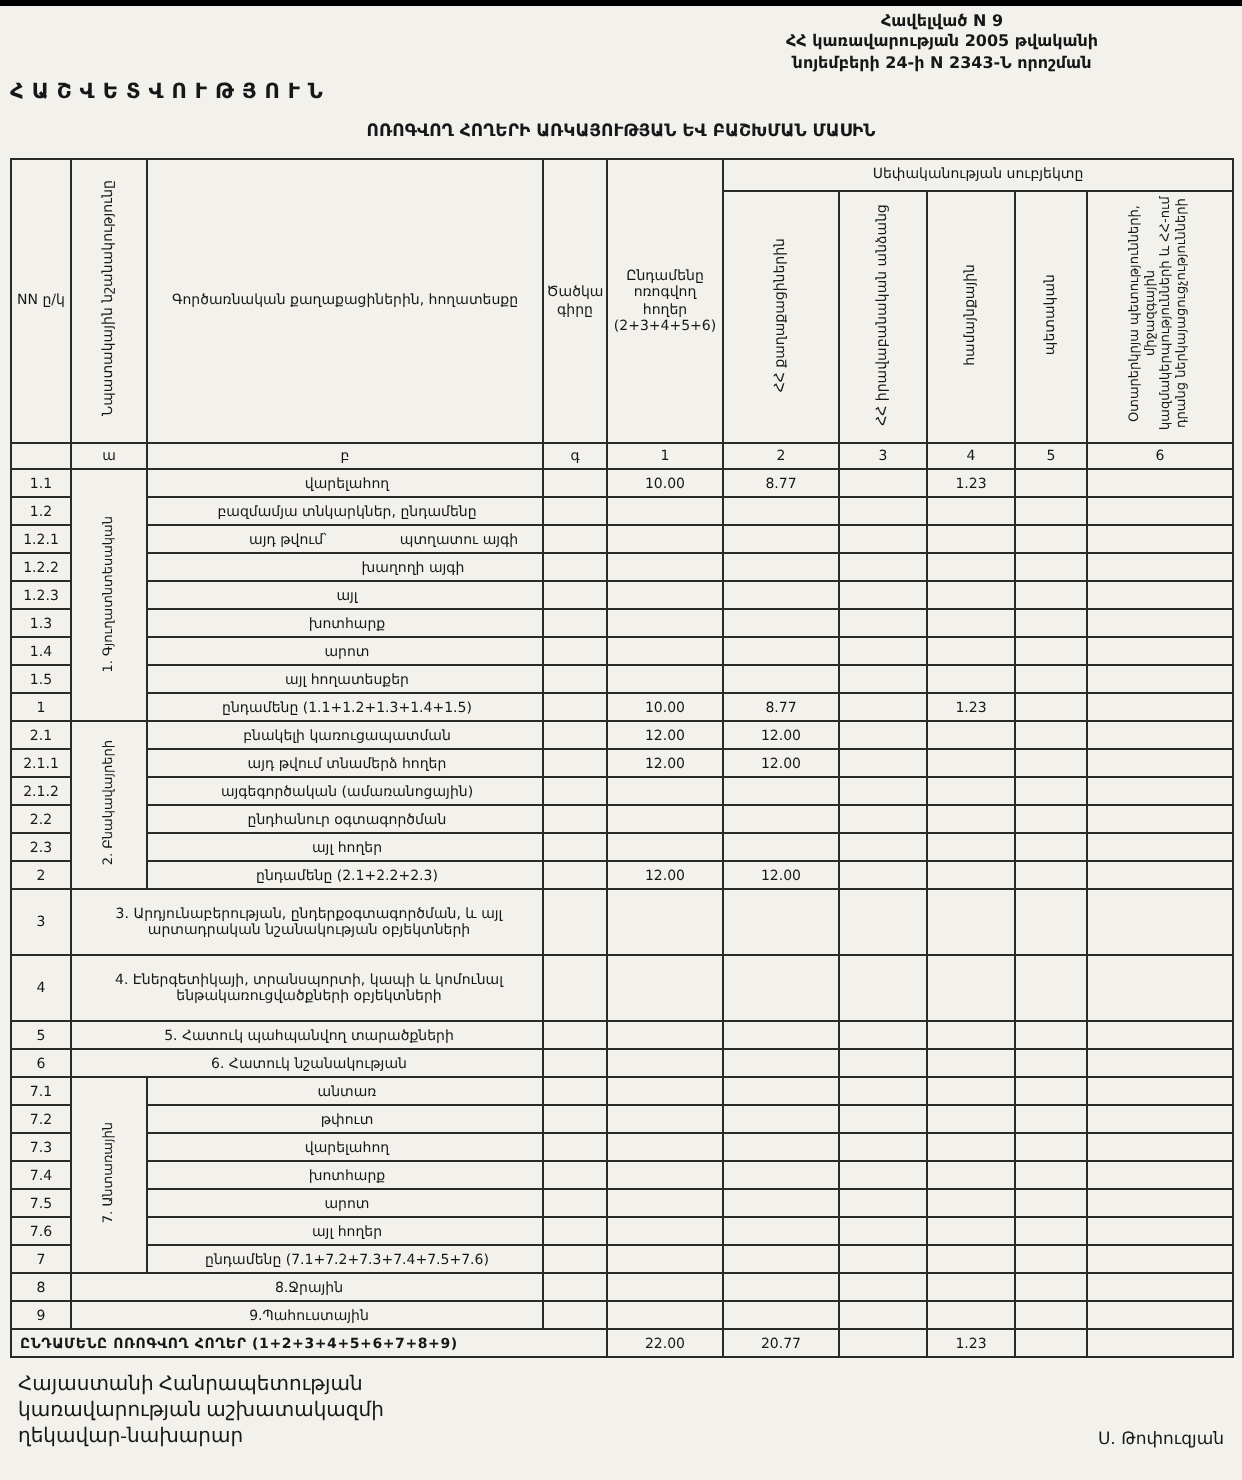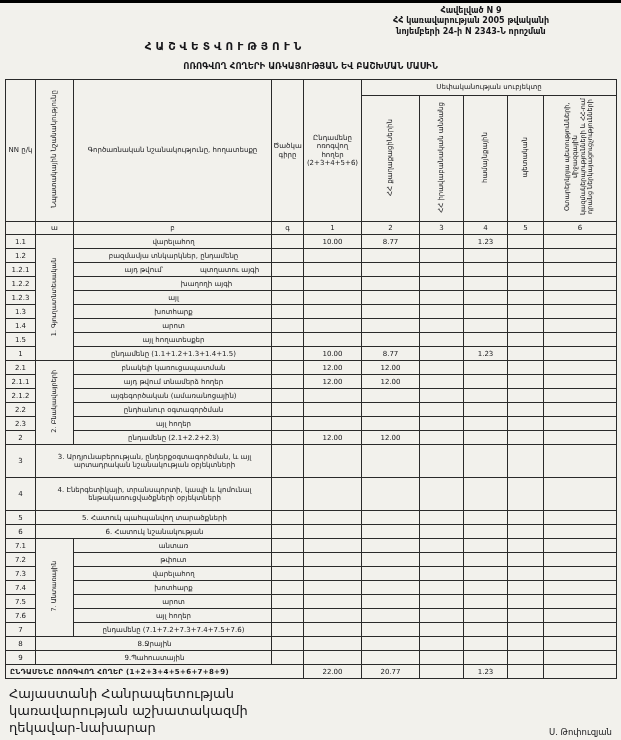--- a/index.html
+++ b/index.html
@@ -1,20 +1,20 @@
 <!DOCTYPE html>
 <html><head>
 <meta charset="utf-8">
 <style>
   html,body{margin:0;padding:0;}
   body{width:621px;height:740px;background:#f2f1ec;font-family:"DejaVu Sans",sans-serif;color:#17171a;overflow:hidden;}
   .scan-top{height:3px;background:#000;}
   .page{padding:3px 5px 0 5px;}
   .annex{width:250px;margin-left:auto;margin-right:20px;text-align:center;font-size:8px;font-weight:bold;line-height:1.3;}
-  .title{width:440px;text-align:center;font-size:10.5px;font-weight:bold;letter-spacing:4px;margin-top:3px;}
+  .title{width:440px;text-align:left;font-size:10.5px;font-weight:bold;letter-spacing:4px;margin-top:3px;}
   .subtitle{text-align:center;font-size:8.5px;font-weight:bold;margin-top:3px;}
   .sub2{margin-top:9px;}
   table.report{border-collapse:collapse;table-layout:fixed;width:611px;margin-top:8px;}
   .report th,.report td{border:1px solid #2a2a2a;font-weight:normal;font-size:7px;padding:0 1px;vertical-align:middle;}
   .report thead tr.h1{height:16px;}
   .report thead tr.h2{height:126px;}
   .report thead tr.letters{height:13px;}
   .report thead th{text-align:center;line-height:1.2;}
   .code-h{word-break:break-all;font-size:6.5px;}
   .vtext{writing-mode:vertical-rl;transform:rotate(180deg);display:inline-block;line-height:1.2;white-space:nowrap;}
@@ -26,21 +26,21 @@
   td.label{text-align:center;padding-left:3px;overflow:hidden;}
   td.val{text-align:center;}
   td.code{background:transparent;}
   td.section{text-align:center;}
   td.section .vtext{font-size:6.5px;}
   .pre{display:inline-block;width:112px;}
   .indent{margin-left:66px;display:inline-block;}
   tr.total-row{height:15px;}
   td.total-label{font-weight:bold;padding-left:4px;font-size:7px;letter-spacing:0.3px;}
   .footer{display:flex;justify-content:space-between;align-items:flex-end;margin-top:7px;padding:0 4px;}
-  .footer-left{font-size:13px;line-height:1.3;}
+  .footer-left{font-size:10px;line-height:1.3;font-family:Liberation Serif, serif;}
   .footer-right{font-size:8.5px;}
 </style>
 </head>
 <body>
 
 <div class="scan-top"></div>
 <div class="page">
 
   <div class="annex">
     <div>Հավելված N 9</div>
@@ -61,21 +61,21 @@
         <col style="width:58px">
         <col style="width:44px">
         <col style="width:44px">
         <col style="width:36px">
         <col style="width:73px">
     </colgroup>
     <thead>
       <tr class="h1">
         <th rowspan="2"><span>NN ը/կ</span></th>
         <th rowspan="2"><span class="vtext vpurpose">Նպատակային նշանակությունը</span></th>
-        <th rowspan="2"><span>Գործառնական նշանակությունը, հողատեսքը</span></th>
+        <th rowspan="2"><span>Գործառնական քաղաքացիներին, հողատեսքը</span></th>
         <th rowspan="2" class="code-h"><span>Ծածկագիրը</span></th>
         <th rowspan="2"><span>Ընդամենը ոռոգվող հողեր (2+3+4+5+6)</span></th>
         <th colspan="5">Սեփականության սուբյեկտը</th>
       </tr>
       <tr class="h2">
         <th><span class="vtext">ՀՀ քաղաքացիներին</span></th>
         <th><span class="vtext">ՀՀ իրավաբանական անձանց</span></th>
         <th><span class="vtext">համայնքային</span></th>
         <th><span class="vtext">պետական</span></th>
         <th><span class="vtext vforeign">Օտարերկրյա պետությունների, միջազգային կազմակերպությունների և ՀՀ-ում դրանց ներկայացուցչությունների</span></th>

